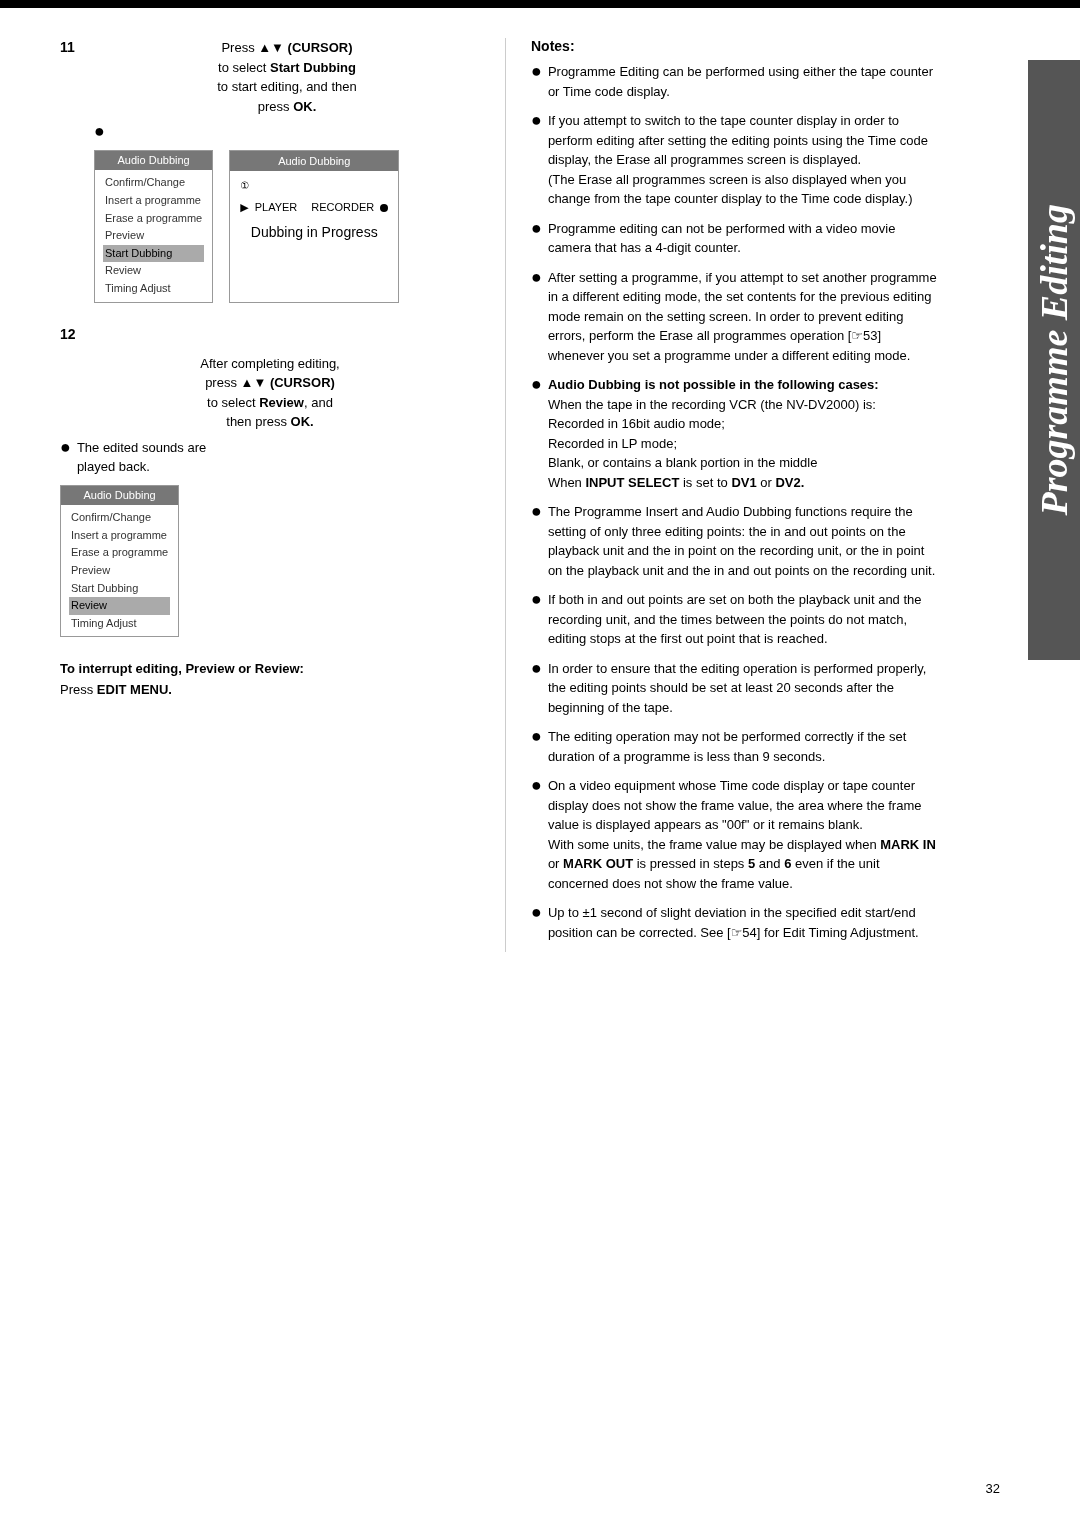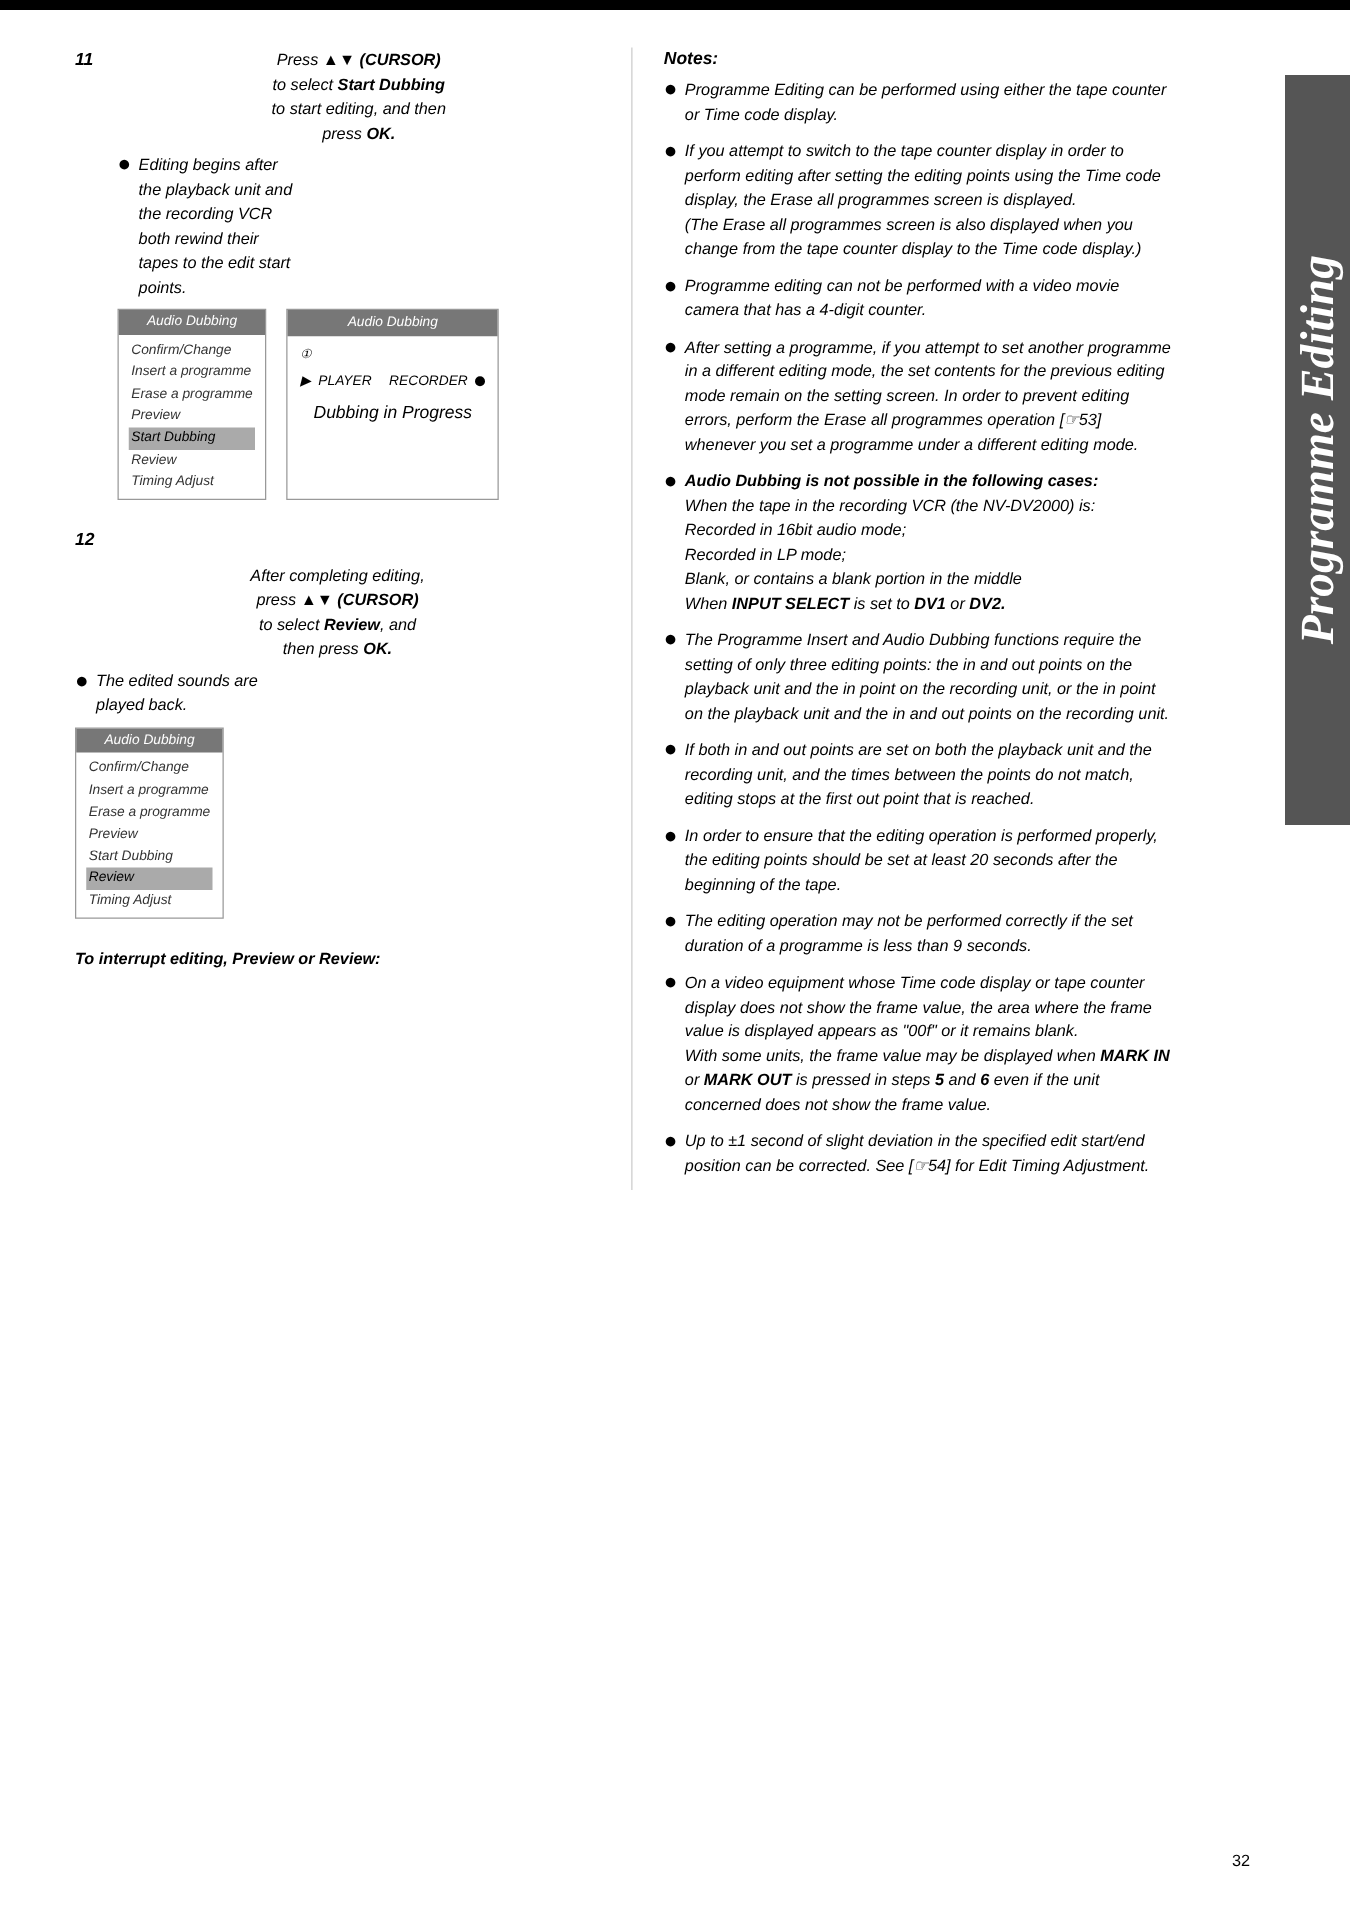--- a/index.html
+++ b/index.html
@@ -56,21 +56,20 @@
       bottom: 30px;
       right: 80px;
       font-size: 13px;
     }
 
     
     .content {
       display: flex;
       padding: 30px 80px 30px 60px;
       gap: 15px;
-      font-style: italic;
     }
 
     
     .left-col {
       width: 420px;
       flex-shrink: 0;
     }
 
     
     .right-col {
@@ -270,28 +269,20 @@
         <div class="step-number">11</div>
         <div class="step-content">
           <div class="step-text">
             Press <b>▲▼ (CURSOR)</b><br>
             to select <b>Start Dubbing</b><br>
             to start editing, and then<br>
             press <b>OK.</b>
           </div>
           <div class="bullet-item">
             <span class="bullet-dot">●</span>
-            <span class="bullet-text">
-              Editing begins after<br>
-              the playback unit and<br>
-              the recording VCR<br>
-              both rewind their<br>
-              tapes to the edit start<br>
-              points.
-            </span>
           </div>
 
           <div class="screen-area">
 
             <div class="screen-box">
               <div class="screen-title">Audio Dubbing</div>
               <div class="screen-item">Confirm/Change</div>
               <div class="screen-item">Insert a programme</div>
               <div class="screen-item">Erase a programme</div>
               <div class="screen-item">Preview</div>
@@ -344,20 +335,23 @@
               <div class="screen-item">Start Dubbing</div>
               <div class="screen-item highlighted">Review</div>
               <div class="screen-item">Timing Adjust</div>
             </div>
           </div>
         </div>
       </div>
 
       <div style="margin-top:24px;">
         <div class="section-header">To interrupt editing, Preview or Review:</div>
+        <div class="section-body">
+          Press <b>EDIT MENU.</b>
+        </div>
       </div>
 
 
     </div>
 
     <div class="divider"></div>
 
     <div class="right-col">
       <div class="notes-header">Notes:</div>
 

